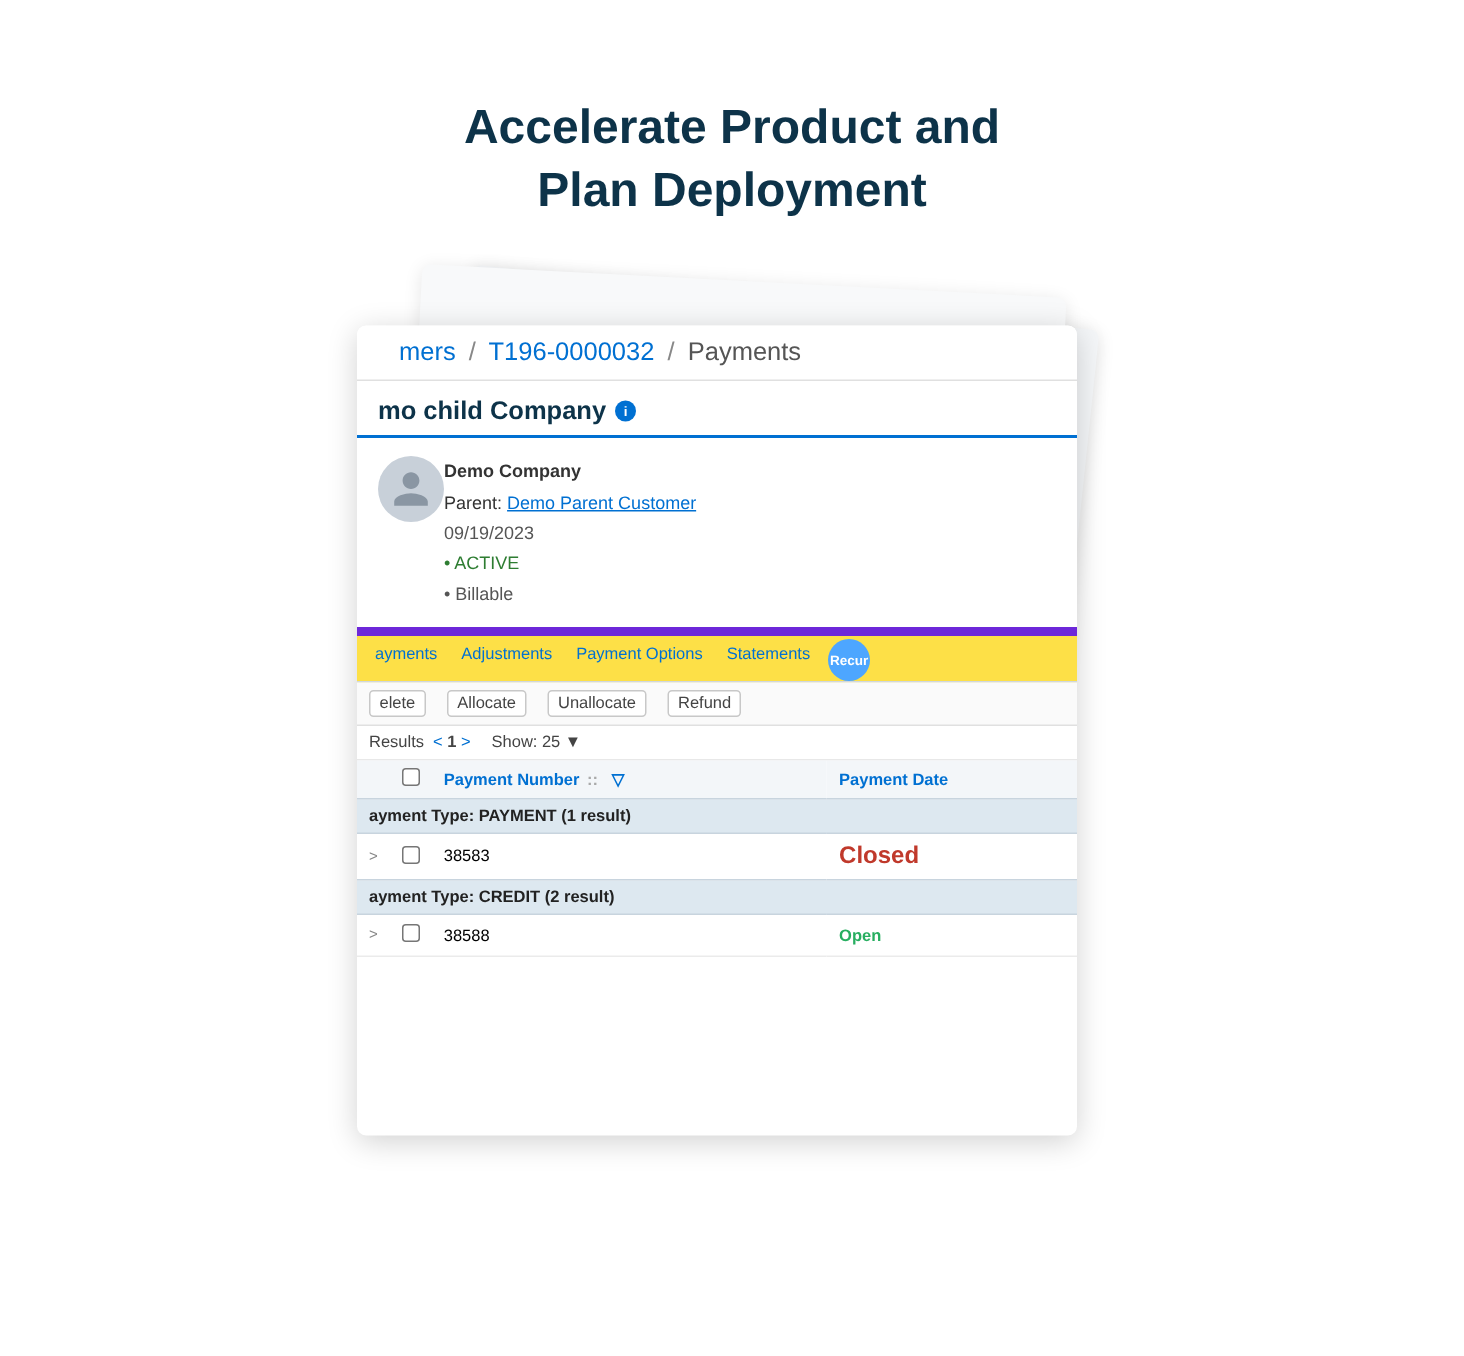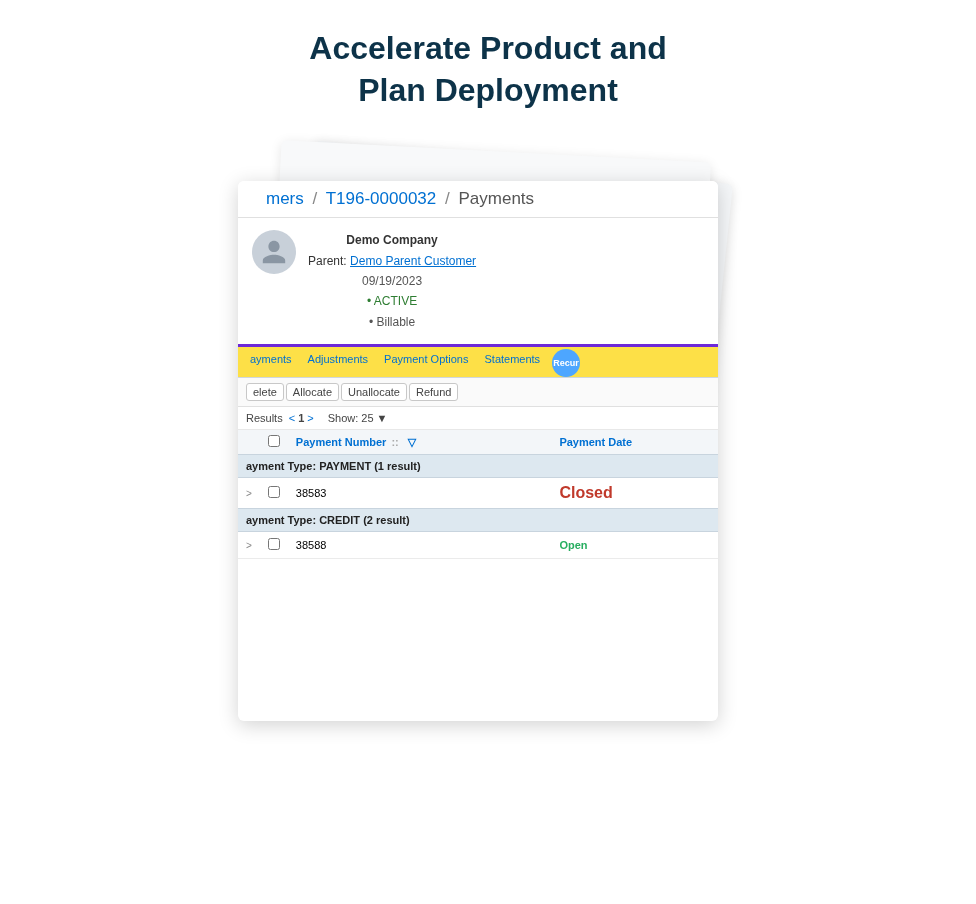--- a/index.html
+++ b/index.html
@@ -11,21 +11,21 @@
       font-family: -apple-system, BlinkMacSystemFont, 'Segoe UI', Arial, sans-serif;
       overflow: hidden;
       position: relative;
       display: flex;
       flex-direction: column;
       align-items: center;
     }
 
     .page-title {
       text-align: center;
-      margin-top: 28px;
+      margin-top: 64px;
       font-size: 32px;
       font-weight: 800;
       color: #0d3349;
       line-height: 1.3;
       max-width: 500px;
     }
 
     .cards-container {
       position: relative;
       width: 560px;
@@ -120,23 +120,22 @@
       justify-content: center;
       font-weight: 700;
       flex-shrink: 0;
     }
 
     
     .profile-section {
       display: flex;
       align-items: flex-start;
       padding: 12px 14px;
-      gap: 12px;
-      border-bottom: 3px solid #6d28d9;
-      text-align: center;
+      gap: 0;
+      border-bottom: 6px solid #6d28d9;
     }
 
     .avatar {
       width: 44px;
       height: 44px;
       border-radius: 50%;
       background: #c8d0d9;
       display: flex;
       align-items: center;
       justify-content: center;
@@ -227,21 +226,21 @@
       margin-top: 2px;
       margin-left: 4px;
       flex-shrink: 0;
     }
 
     
     .action-bar {
       display: flex;
       align-items: center;
       padding: 5px 8px;
-      gap: 2px;
+      gap: 14px;
       border-bottom: 1px solid #e0e0e0;
       background: #fafafa;
     }
 
     .action-btn {
       font-size: 11px;
       color: #444;
       padding: 2px 6px;
       border: 1px solid #c8c8c8;
       border-radius: 3px;
@@ -384,20 +383,26 @@
   <div class="card-main">
 
     <div class="breadcrumb">
       <a href="#">mers</a>
       <span class="sep">/</span>
       <a href="#">T196-0000032</a>
       <span class="sep">/</span>
       <span>Payments</span>
     </div>
 
+    <div class="card-header">
+      <div class="card-header-title">
+        <span>mo child Company</span>
+        <span class="info-icon">i</span>
+      </div>
+    </div>
 
     <div class="profile-section">
       <div class="avatar">
         <svg viewBox="0 0 24 24">
           <path d="M12 12c2.7 0 4.8-2.1 4.8-4.8S14.7 2.4 12 2.4 7.2 4.5 7.2 7.2 9.3 12 12 12zm0 2.4c-3.2 0-9.6 1.6-9.6 4.8v2.4h19.2v-2.4c0-3.2-6.4-4.8-9.6-4.8z"></path>
         </svg>
       </div>
       <div class="profile-info">
         <div class="company-name">Demo Company</div>
         <div>

